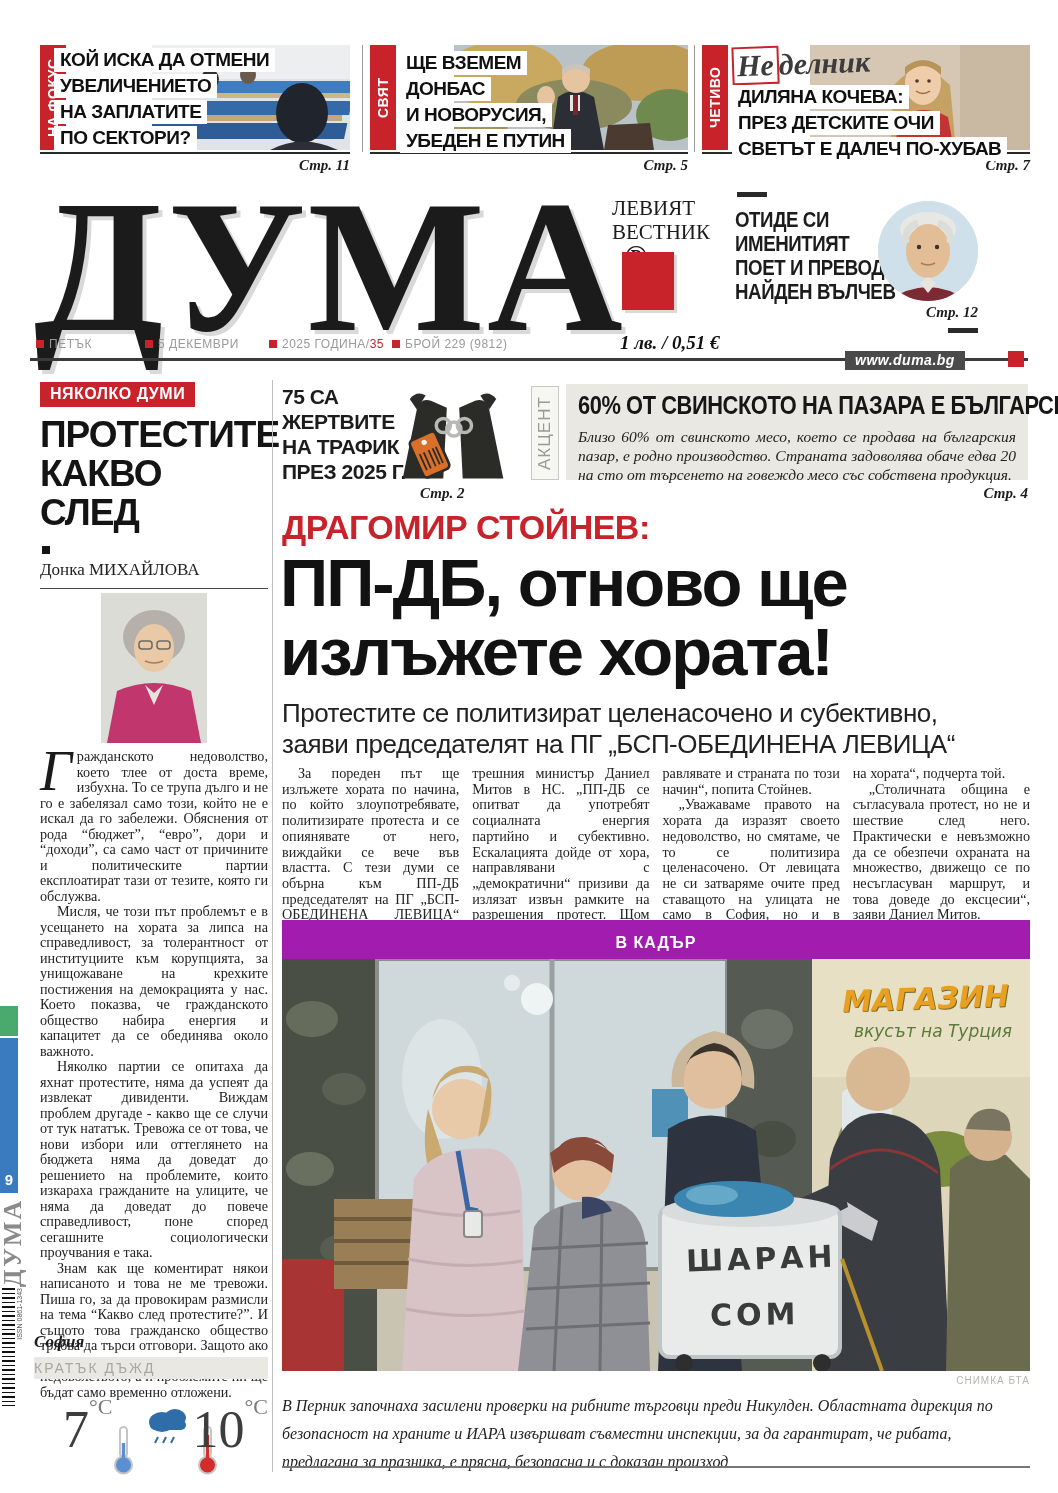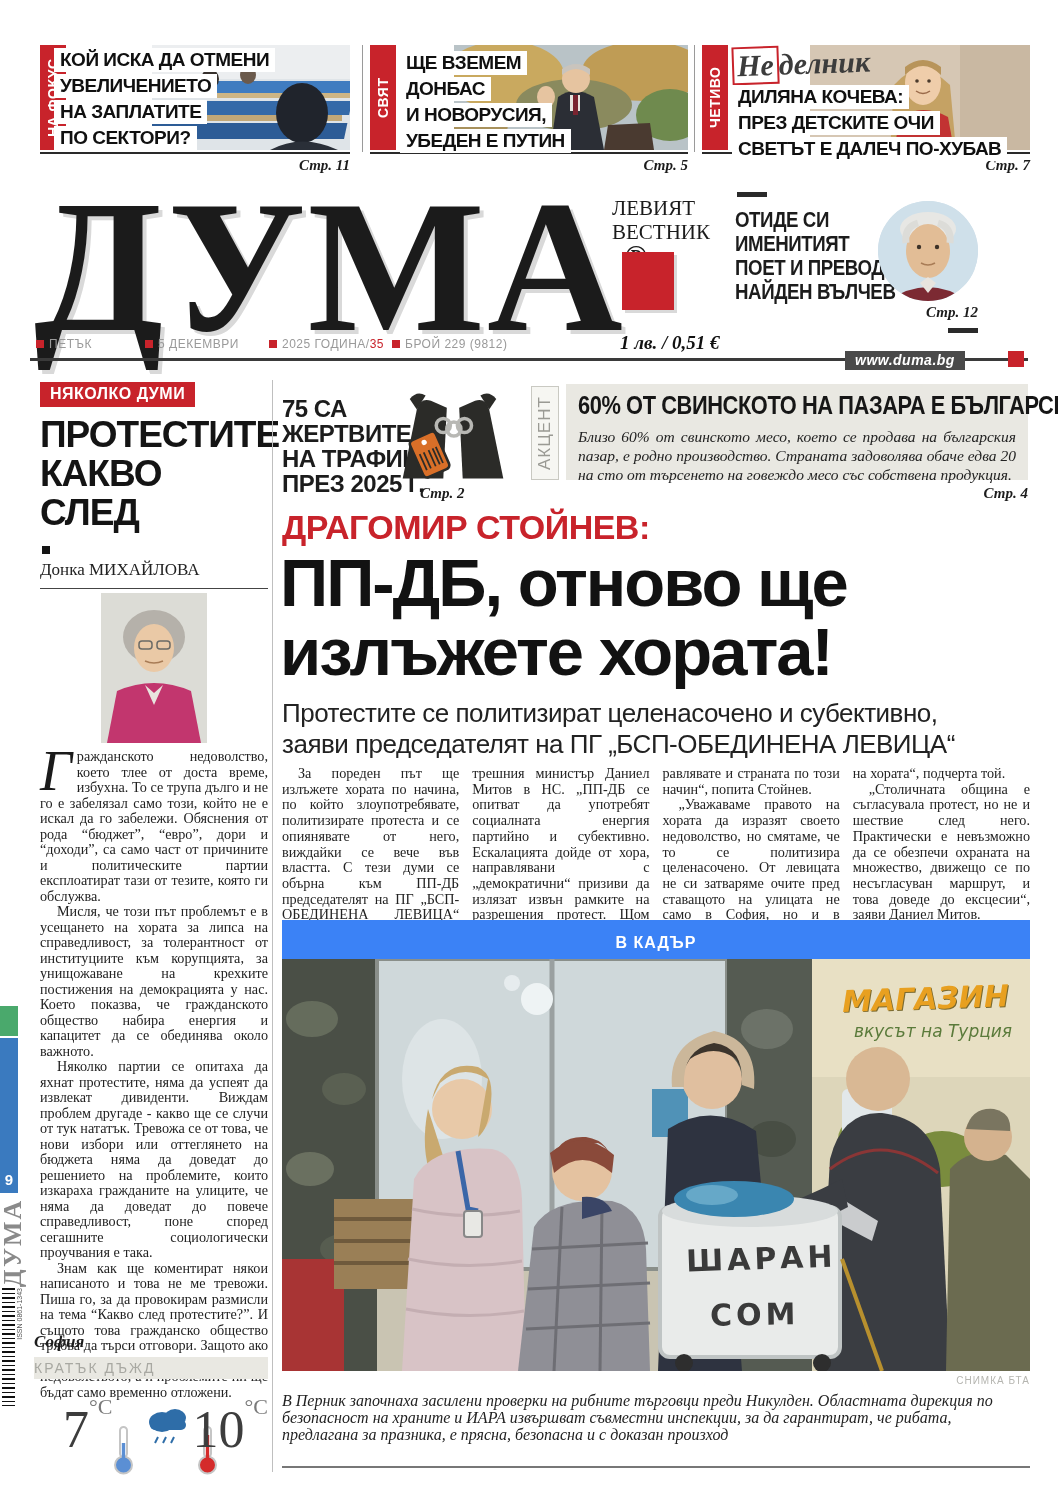--- a/index.html
+++ b/index.html
@@ -65,42 +65,42 @@
            padding-right:5px;color:#1a1a1a;}
   .vsep-main{position:absolute;left:272px;top:380px;width:1px;height:1092px;background:#bfbfbf;}
   
   #weather{position:absolute;left:34px;top:1332px;width:234px;}
   .w-city{font-family:"Liberation Serif",serif;font-weight:bold;font-style:italic;font-size:17px;}
   .w-cond{background:#e9e8e2;color:#a8a8a2;font-size:14px;letter-spacing:2px;padding:3px 0;margin-top:5px;}
   .w-row{position:relative;height:95px;margin-top:8px;}
   .w-temp{font-family:"Liberation Serif",serif;font-size:52px;font-weight:normal;color:#3d3d3d;line-height:85px;}
   .w-temp .deg{font-size:22px;vertical-align:top;line-height:40px;color:#7a7a7a;}
   
-  .tr-lines{position:absolute;left:282px;top:396px;font-weight:bold;font-size:24px;line-height:25px;letter-spacing:-0.5px;}
+  .tr-lines{position:absolute;left:282px;top:384px;font-weight:bold;font-size:21px;line-height:25px;letter-spacing:-0.5px;}
   .accent-vlabel{position:absolute;left:531px;top:386px;width:26px;height:92px;border:1px solid #c9c9c2;background:#f6f6f2;
                  color:#9a9a94;font-size:17px;letter-spacing:1px;writing-mode:vertical-rl;transform:rotate(180deg);
                  text-align:center;line-height:26px;}
   #accentbox{position:absolute;left:566px;top:384px;width:462px;height:96px;background:#e9e8e2;box-sizing:border-box;padding:6px 12px;}
   .accent-title{font-weight:bold;font-size:26px;letter-spacing:-0.5px;transform:scaleX(.84);transform-origin:left top;white-space:nowrap;color:#161616;}
   .accent-body{font-family:"Liberation Serif",serif;font-style:italic;font-size:15.5px;line-height:19px;text-align:justify;margin-top:6px;color:#222;}
   .kicker{position:absolute;left:282px;top:508px;color:#c8232b;font-weight:bold;font-size:34px;letter-spacing:-0.5px;}
   .headline{position:absolute;left:280px;top:548px;font-weight:bold;font-size:67px;line-height:69px;letter-spacing:-2px;color:#121212;}
   .subhead{position:absolute;left:282px;top:698px;font-size:26px;line-height:31px;color:#222;letter-spacing:-0.5px;}
   #leadcols{position:absolute;left:282px;top:766px;width:748px;display:flex;gap:13px;}
   .lcol{flex:1;font-family:"Liberation Serif",serif;font-size:14.2px;line-height:15.7px;text-align:justify;color:#222;}
   .lcol p{margin:0;}
   .lcol p.ind{text-indent:16px;}
   .lead-page{text-align:right;margin-top:2px;}
-  #vkadr{position:absolute;left:282px;top:920px;width:748px;height:46px;background:#3b82f6;color:#fff;
+  #vkadr{position:absolute;left:282px;top:920px;width:748px;height:46px;background:#a21caf;color:#fff;
          font-weight:bold;font-size:16px;letter-spacing:1px;display:flex;align-items:center;justify-content:center;}
   #photo{position:absolute;left:282px;top:959px;width:748px;height:412px;overflow:hidden;background:#b8b29e;}
   .ph-label{position:absolute;font-family:"DejaVu Sans",sans-serif;color:#2e2e2e;font-weight:bold;}
   #credit{position:absolute;left:282px;top:1375px;width:748px;text-align:right;font-size:10px;color:#b5b5b0;letter-spacing:1px;}
   #caption{position:absolute;left:282px;top:1392px;width:748px;font-family:"Liberation Serif",serif;font-style:italic;
-           font-size:16px;line-height:17px;color:#222;}
+           font-size:16px;line-height:28px;color:#222;}
   #bottomrule{position:absolute;left:282px;top:1466px;width:748px;height:2px;background:#777;}
   .nedelnik{font-family:"Liberation Serif",serif;font-style:italic;font-weight:bold;font-size:30px;color:#3c3c3c;transform:rotate(-2deg);display:inline-block;}
   .nedelnik .ne{border:2px solid #c8232b;padding:0 3px;display:inline-block;}
 </style>
 </head>
 <body>
 
 <div id="page">
 
   <div class="teaser" style="left:40px;width:310px;">

